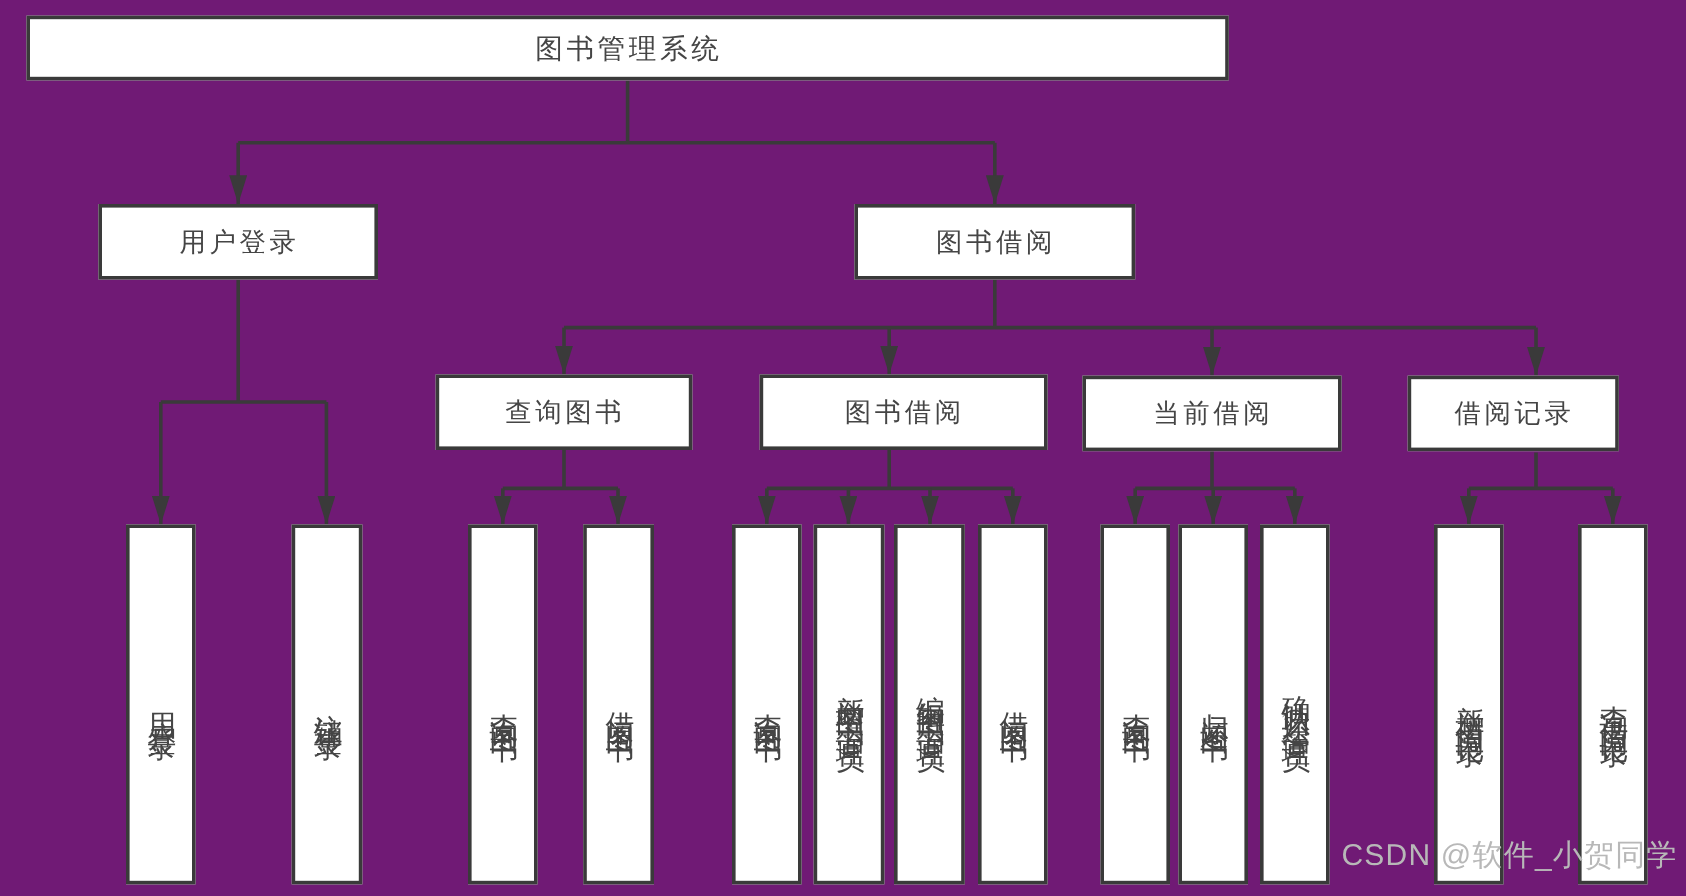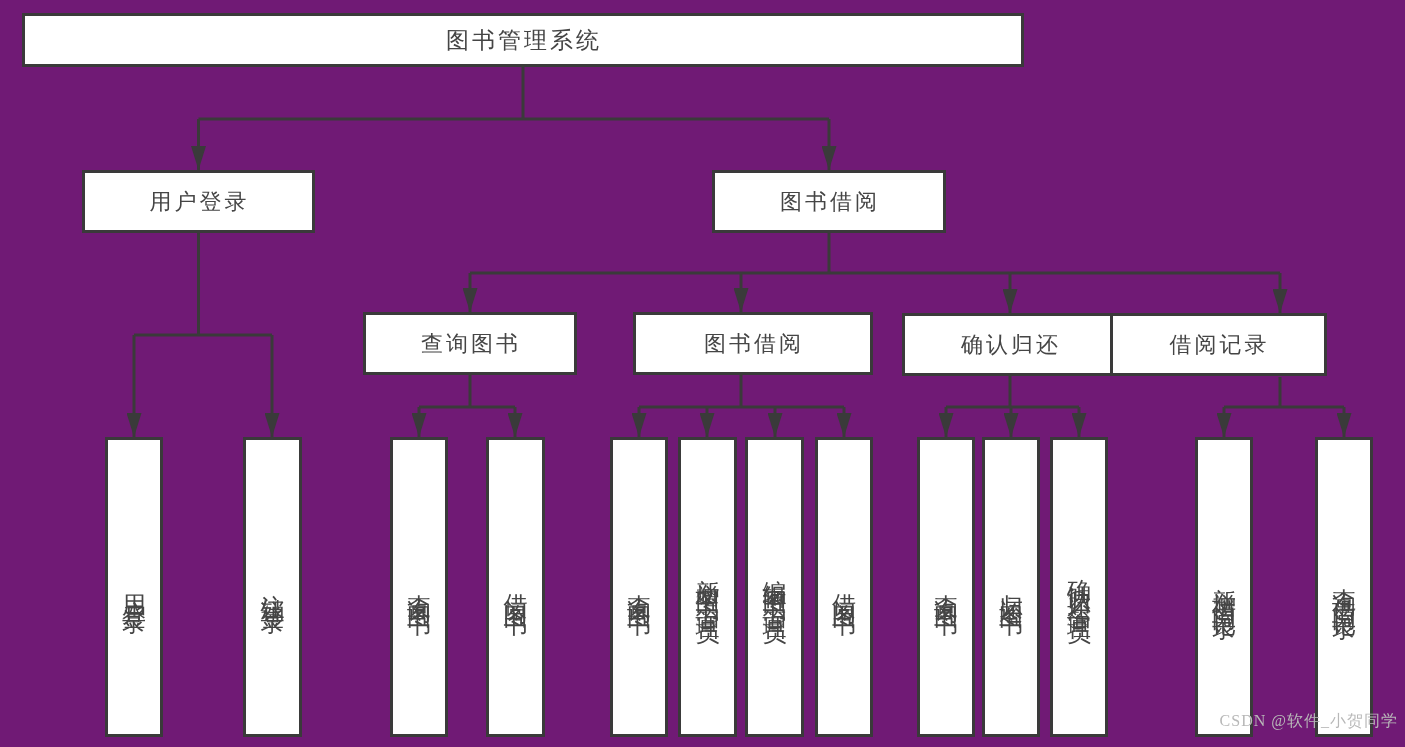--- a/index.html
+++ b/index.html
@@ -27,25 +27,24 @@
   .box.v{
     writing-mode:vertical-rl;
     text-orientation:mixed;
     font-size:24px;
     letter-spacing:6px;
     line-height:1;
   }
   .watermark{
     position:absolute;
     right:7px;
-    top:711px;
-    font-size:16px;
+    top:696px;
+    font-size:25px;
     letter-spacing:1px;
     color:#b8b8b8;
-    font-family:Liberation Serif, serif;
   }
   svg line, svg path{stroke:#3a3a3a;stroke-width:3;fill:none;}
   svg .ah{fill:#3a3a3a;stroke:none;}
 </style>
 </head>
 <body>
 
 <div class="stage">
 
   <svg class="connectors" width="1405" height="747" viewBox="0 0 1405 747">
@@ -100,23 +99,23 @@
     <span>图书借阅</span>
   </div>
 
   <div class="box h" style="left:363px;top:312px;width:214px;height:63px">
     <span>查询图书</span>
   </div>
   <div class="box h" style="left:633px;top:312px;width:240px;height:63px">
     <span>图书借阅</span>
   </div>
   <div class="box h" style="left:902px;top:313px;width:216px;height:63px">
-    <span>确认归还</span>
+    <span>当前借阅</span>
   </div>
-  <div class="box h" style="left:1110px;top:313px;width:217px;height:63px">
+  <div class="box h" style="left:1173px;top:313px;width:176px;height:63px">
     <span>借阅记录</span>
   </div>
 
   <div class="box v" style="left:105px;top:437px;width:58px;height:300px">
     <span>用户登录</span>
   </div>
   <div class="box v" style="left:243px;top:437px;width:59px;height:300px">
     <span>注销登录</span>
   </div>
 

